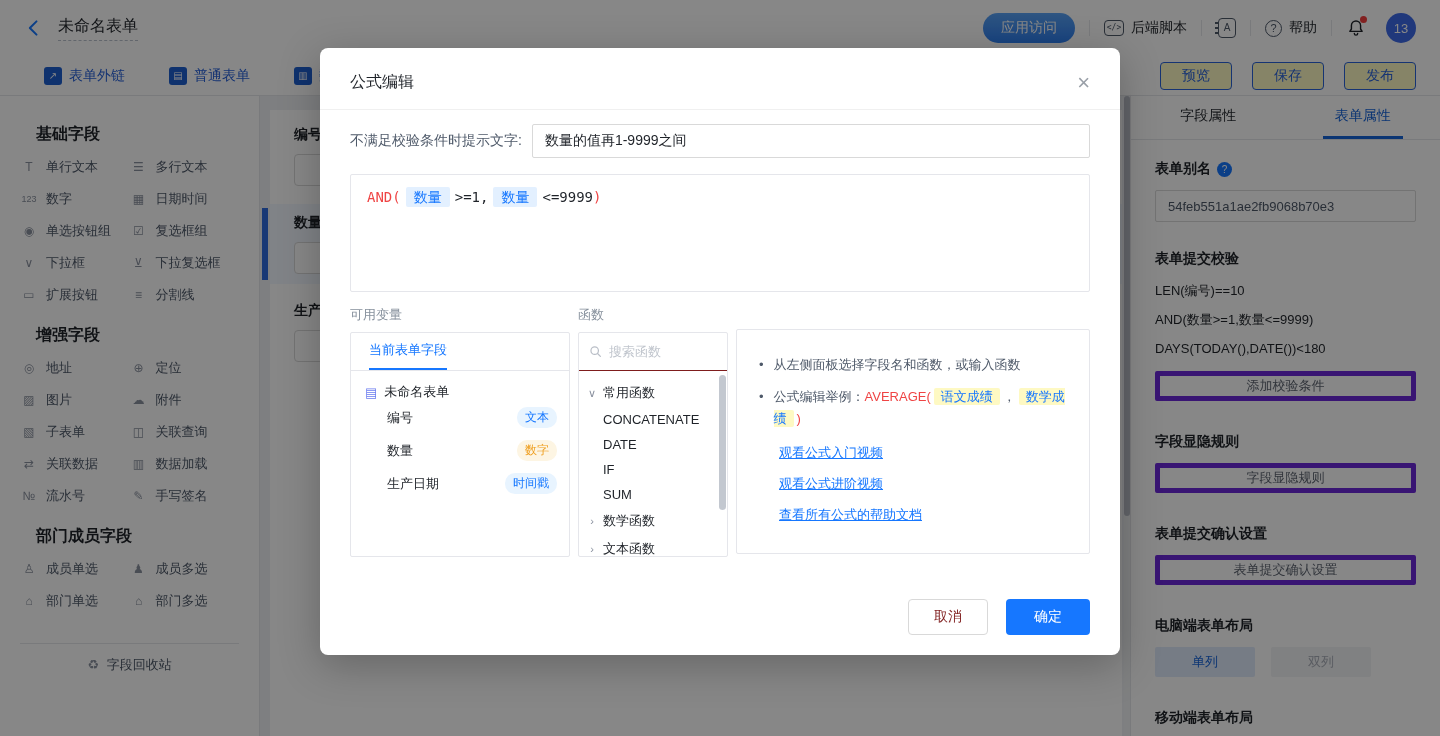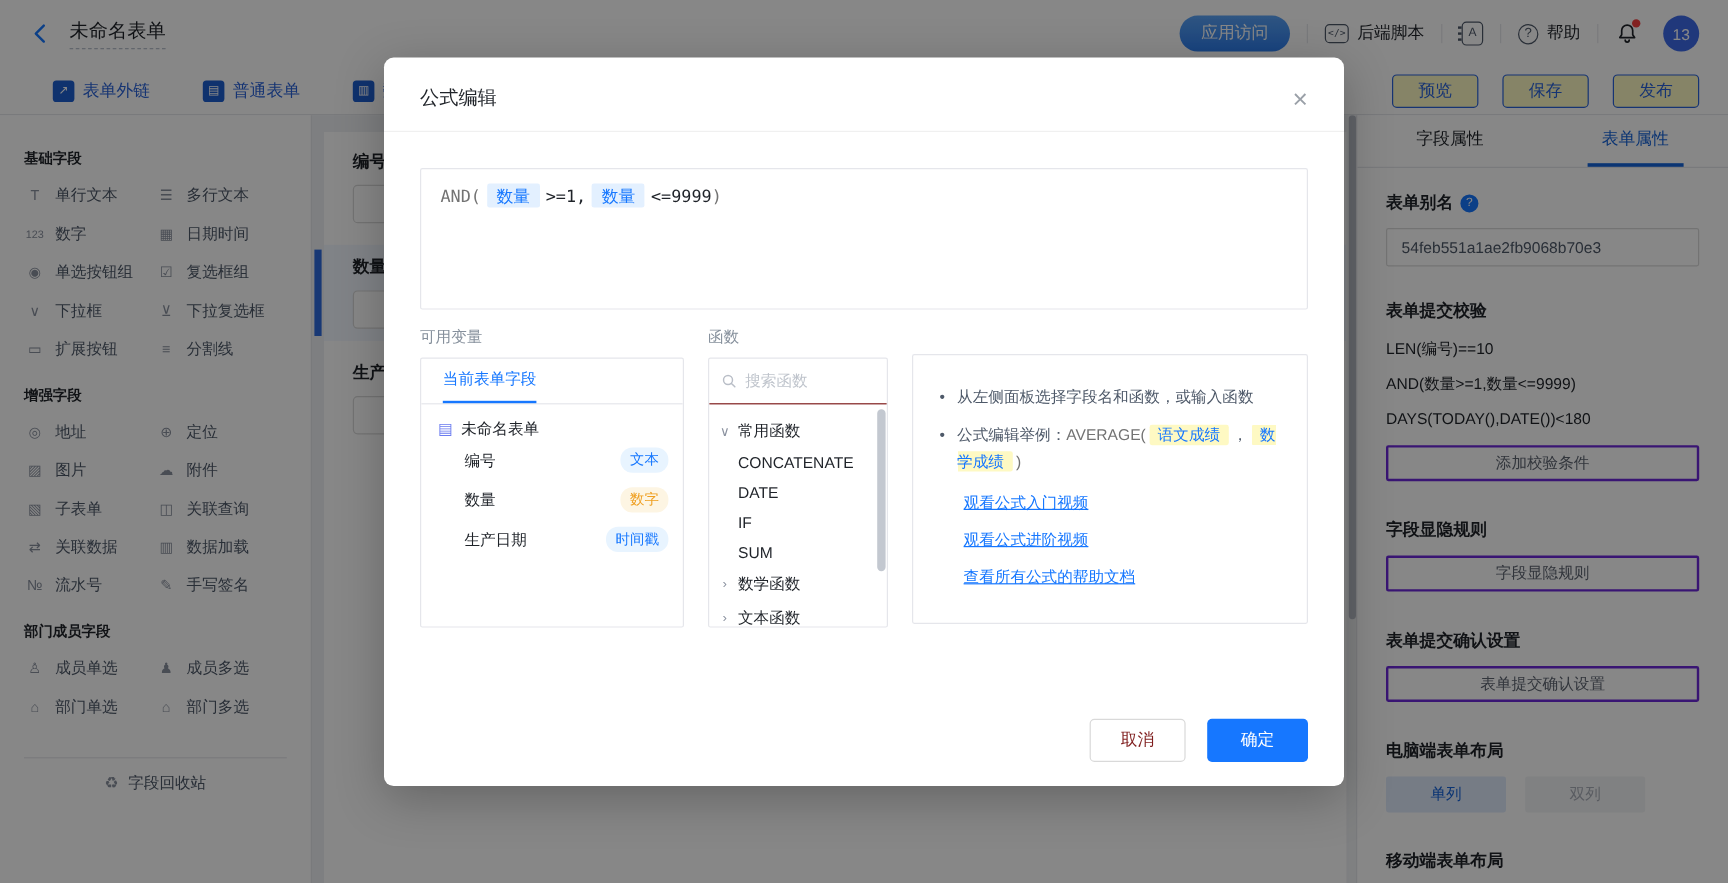--- a/index.html
+++ b/index.html
@@ -37,21 +37,21 @@
   .tool-tab .lbl { color:#2a63d9; font-size:14px; }
   .toolbar-spacer { flex:1; }
   .outline-btn { width:72px; height:28px; border:1px solid #2a63d9; border-radius:4px; background:#fef9c3; color:#2a63d9;
                  font-size:14px; margin-left:20px; cursor:pointer; }
 
   
   .body { display:flex; height:640px; }
 
   
   .left-sb { width:260px; background:#fff; border-right:1px solid #e5e6eb; padding:14px 20px 0; display:flex; flex-direction:column; }
-  .sec-title { font-size:12px; font-weight:700; margin:14px 0 6px; }
+  .sec-title { font-size:16px; font-weight:700; margin:14px 16px 6px; }
   .fld-grid { display:grid; grid-template-columns:1fr 1fr; }
   .fld-item { display:flex; align-items:center; gap:8px; height:32px; font-size:13px; color:#4e5969; cursor:pointer; }
   .fld-item .ic { width:18px; color:#8a919f; font-size:12px; text-align:center; flex:none; }
   .recycle-row { margin-top:26px; border-top:1px solid #e5e6eb; height:42px; display:flex; align-items:center;
                  justify-content:center; gap:8px; font-size:13px; color:#4e5969; cursor:pointer; }
 
   
   .canvas { flex:1; background:#eef0f4; position:relative; overflow:hidden; }
   .form-card { position:absolute; left:10px; top:14px; right:8px; bottom:-10px; background:#fff; }
   .c-field { position:relative; padding:10px 0 10px 24px; }
@@ -68,21 +68,21 @@
   .rs-tab { flex:1; display:flex; align-items:center; justify-content:center; font-size:14px; color:#1f2329; cursor:pointer; }
   .rs-tab .in { padding:11px 12px; border-bottom:3px solid transparent; }
   .rs-tab.active { color:#1664d9; }
   .rs-tab.active .in { border-bottom-color:#1664d9; font-weight:500; }
   .rs-h { font-size:14px; font-weight:700; display:flex; align-items:center; gap:6px; }
   .q-badge { width:15px; height:15px; border-radius:50%; background:#1677ff; color:#fff; font-size:10px; font-weight:400;
              display:flex; align-items:center; justify-content:center; }
   .rs-input { width:100%; height:32px; border:1px solid #d9d9d9; border-radius:2px; padding:0 12px; font-size:13px;
               color:#4e5969; background:#fff; font-family:inherit; }
   .rule-line { font-size:13px; color:#1f2329; line-height:29px; }
-  .rs-btn { width:100%; height:30px; border:2px solid #6d28d9; border-radius:2px; background:#fff; color:#5f6672;
+  .rs-btn { width:100%; height:30px; border:5px solid #6d28d9; border-radius:2px; background:#fff; color:#5f6672;
             font-size:13px; cursor:pointer; }
   .seg-row { display:flex; gap:16px; }
   .seg-btn { width:100px; height:30px; border:none; border-radius:2px; font-size:13px; cursor:pointer; }
   .seg-btn.on  { background:#dfeafc; color:#1664d9; }
   .seg-btn.off { background:#f2f3f5; color:#a9aeb8; }
 
   
   .overlay { position:absolute; inset:0; background:rgba(0,0,0,0.47); z-index:10; }
   .modal { position:absolute; left:320px; top:48px; width:800px; height:607px; background:#fff; border-radius:8px;
            box-shadow:0 10px 40px rgba(0,0,0,.25); z-index:20; display:flex; flex-direction:column; }
@@ -90,25 +90,25 @@
   .m-title { font-size:16px; font-weight:500; }
   .m-close { font-size:22px; color:#9aa0a8; line-height:1; cursor:pointer; }
   .m-body { padding:14px 30px 0; flex:1; }
   .tip-row { display:flex; align-items:center; gap:10px; }
   .tip-row .lbl { font-size:14px; color:#4e5969; flex:none; }
   .tip-row input { flex:1; height:34px; border:1px solid #d9d9d9; border-radius:2px; padding:0 12px; font-size:14px;
                    color:#1f2329; font-family:inherit; }
   .formula-box { margin-top:16px; border:1px solid #e5e6eb; border-radius:2px; }
   .formula-head { height:40px; background:#e7f3fe; padding:0 16px; line-height:40px; font-size:14px; color:#4e5969; }
   .formula-body { height:116px; padding:14px 16px; font-family:"DejaVu Sans Mono",monospace; font-size:14px; }
-  .tok-fn { color:#737373; }
+  .tok-fn { color:#ef4444; }
   .tok-chip { color:#1677ff; background:#e3f0ff; border-radius:2px; padding:2px 8px; margin:0 5px; font-family:"Liberation Sans","DejaVu Sans",sans-serif; }
   .tok-op { color:#1f2329; }
 
-  .panes { display:flex; gap:20px; margin-top:14px; }
+  .panes { display:flex; gap:8px; margin-top:14px; }
   .pane-label { font-size:13px; color:#86909c; margin-bottom:8px; }
   .pane-box { border:1px solid #e5e6eb; border-radius:2px; height:225px; background:#fff; position:relative; overflow:hidden; }
   .vars-col { width:220px; } .fns-col { width:150px; } .help-col { flex:1; }
   .vars-tabrow { height:38px; border-bottom:1px solid #e5e6eb; display:flex; align-items:flex-end; padding:0 18px; }
   .vars-tab { font-size:13px; color:#1677ff; padding-bottom:9px; border-bottom:2px solid #1677ff; cursor:pointer; }
   .tree { padding:12px 12px 0 14px; }
   .tree-root { display:flex; align-items:center; gap:7px; font-size:13px; }
   .doc-ic { color:#6b7cf0; font-size:13px; }
   .tree-row { display:flex; align-items:center; justify-content:space-between; padding:6px 0 6px 22px; font-size:13px; cursor:pointer; }
   .tag { font-size:12px; border-radius:10px; padding:2px 8px; }
@@ -375,20 +375,24 @@
 
   <div class="overlay"></div>
 
   <div class="modal">
     <div class="m-head">
       <span class="m-title">公式编辑</span>
       <span class="m-close">×</span>
     </div>
 
     <div class="m-body">
+      <div class="tip-row">
+        <span class="lbl">不满足校验条件时提示文字:</span>
+        <input value="数量的值再1-9999之间" style="">
+      </div>
 
       <div class="formula-box">
         <div class="formula-body">
           <span class="tok-fn">AND</span><span class="tok-fn">(</span><span class="tok-chip">数量</span><span class="tok-op">&gt;=1,</span><span class="tok-chip">数量</span><span class="tok-op">&lt;=9999</span><span class="tok-fn">)</span>
         </div>
       </div>
 
       <div class="panes">
 
         <div class="vars-col">

